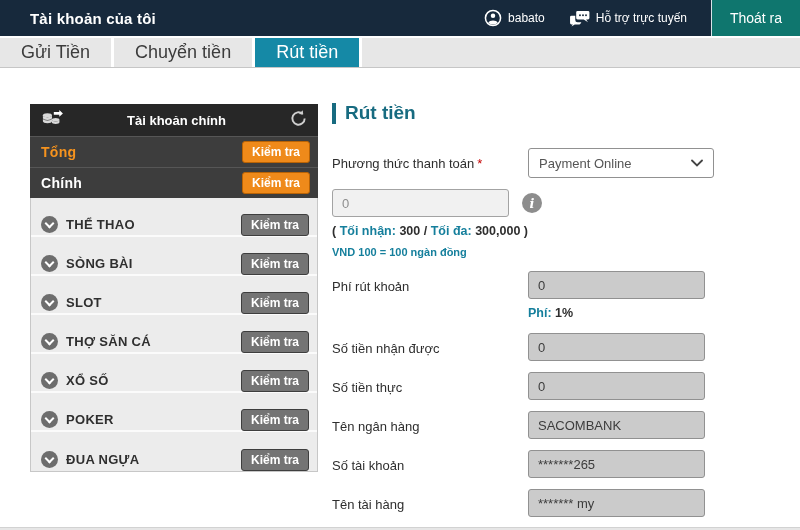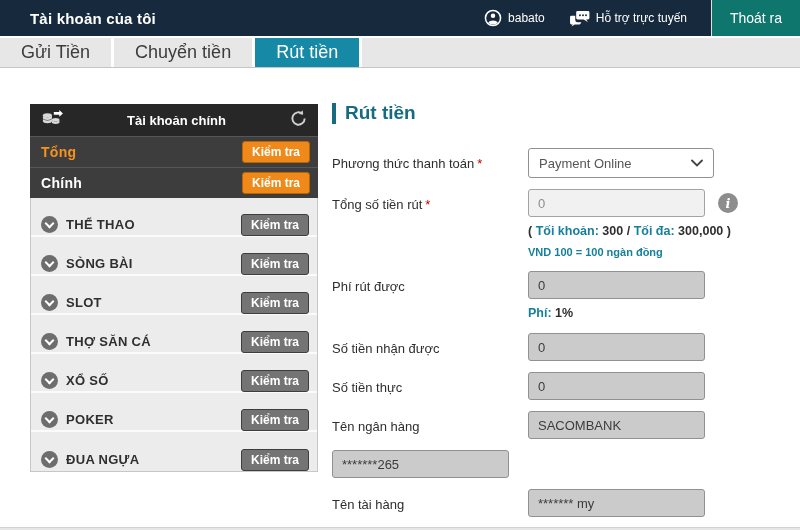--- a/index.html
+++ b/index.html
@@ -201,43 +201,40 @@
           <span class="arrow">
             <svg width="12" height="8" viewBox="0 0 12 8">
                 <path d="M1 1.5 L6 6.5 L11 1.5" fill="none" stroke="#444" stroke-width="1.8" stroke-linecap="round"></path>
               </svg>
           </span>
         </div>
       </div>
     </div>
 
     <div class="frow amount-block">
-      <div class="flabel">
-        <span>Tổng số tiền rút</span><span class="req">*</span>
-      </div>
       <div class="fcol">
         <div class="input-line">
           <input class="tinput" type="text" value="0" style="">
           <span class="info-icon">i</span>
         </div>
         <div class="note">
           <span>(</span>
-          <span class="teal">Tối khoản:</span>
+          <span class="teal">Tối nhận:</span>
           <span>300</span>
           <span>/</span>
           <span class="teal">Tối đa:</span>
           <span>300,000</span>
           <span>)</span>
         </div>
         <div class="rate-note">VND 100 = 100 ngàn đồng</div>
       </div>
     </div>
 
     <div class="frow fee-block">
-      <div class="flabel">Phí rút được</div>
+      <div class="flabel">Phí rút khoản</div>
       <div class="fcol">
         <input class="tinput dinput" type="text" value="0" style="">
         <div class="note">
           <span class="teal">Phí:</span>
           <span>1%</span>
         </div>
       </div>
     </div>
 
     <div class="frow">
@@ -255,20 +252,21 @@
     </div>
 
     <div class="frow">
       <div class="flabel">Tên ngân hàng</div>
       <div class="fcol">
         <input class="tinput dinput" type="text" value="SACOMBANK" style="">
       </div>
     </div>
 
     <div class="frow">
+      <div class="flabel">Số tài khoản</div>
       <div class="fcol">
         <input class="tinput dinput" type="text" value="*******265" style="">
       </div>
     </div>
 
     <div class="frow">
       <div class="flabel">Tên tài hàng</div>
       <div class="fcol">
         <input class="tinput dinput" type="text" value="******* my" style="">
       </div>

